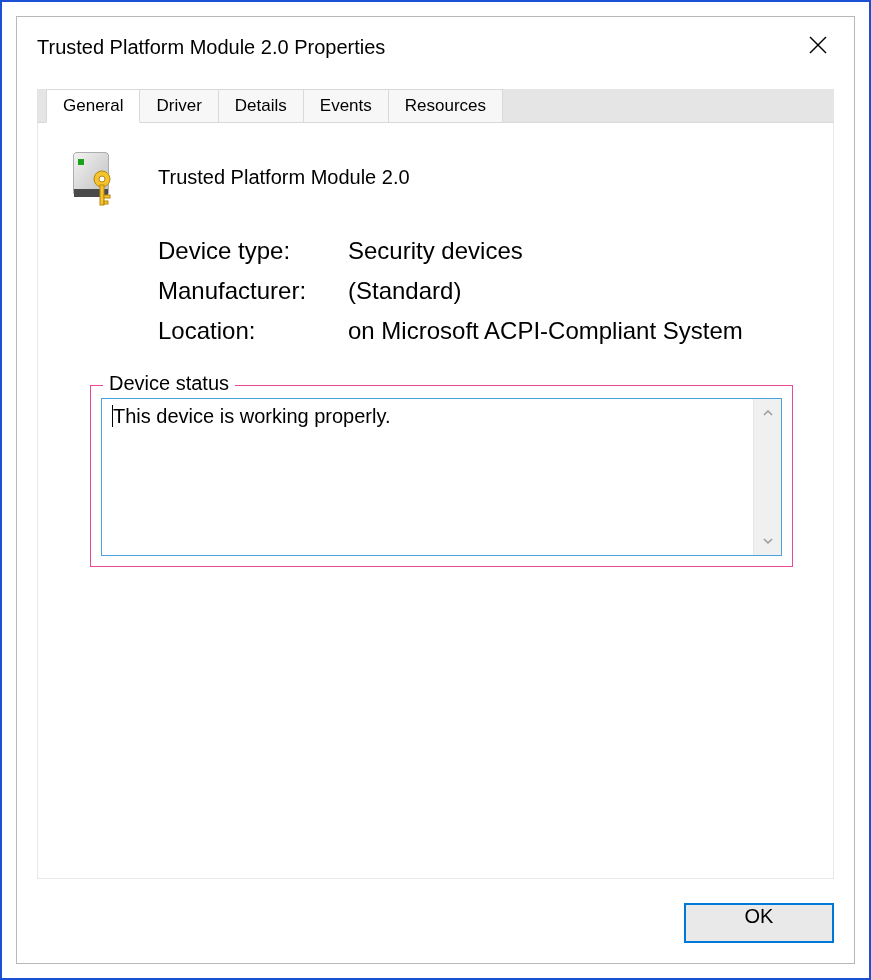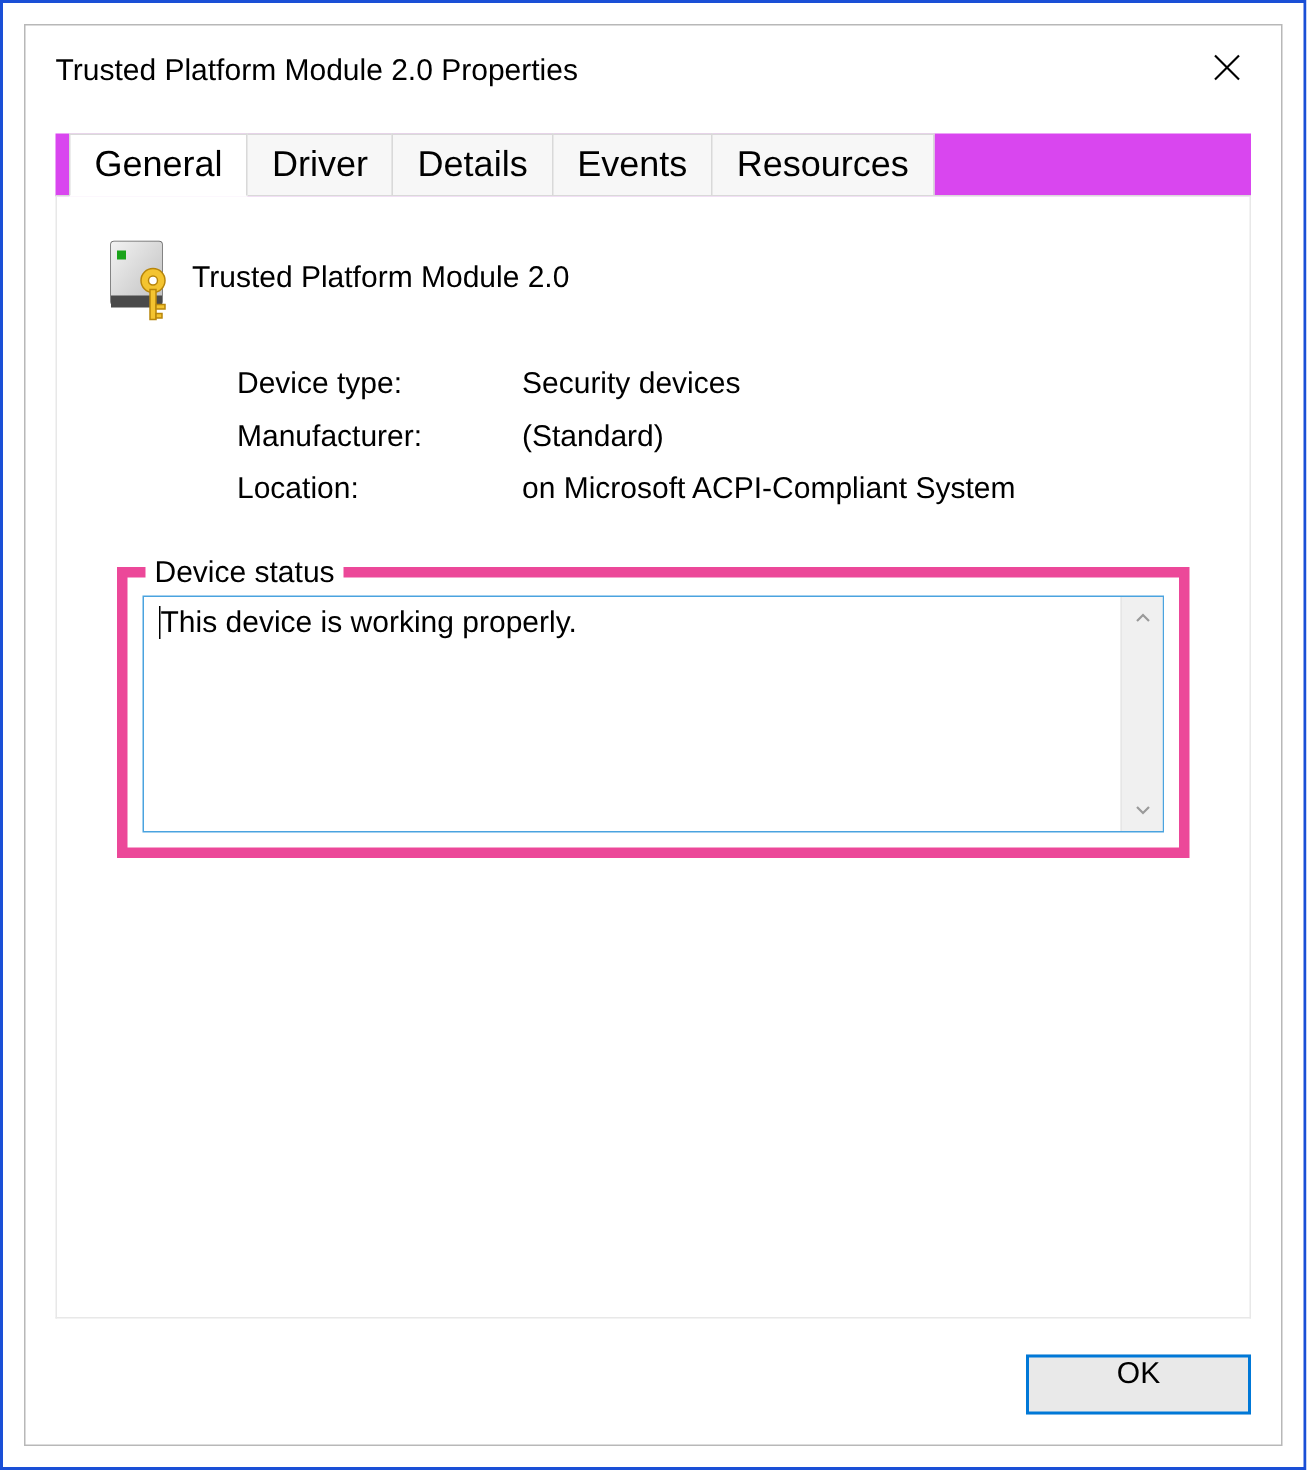--- a/index.html
+++ b/index.html
@@ -40,23 +40,23 @@
     cursor: default;
     margin-top: -4px;
   }
   .close-btn svg { width: 20px; height: 20px; }
   .close-btn svg line { stroke: #000; stroke-width: 1.4; }
 
   .tab-row {
     display: flex;
     margin: 24px 20px 0 20px;
     border-bottom: 1px solid #d9d9d9;
-    background: #d946ef;
+    background: #e5e5e5;
     padding-left: 10px;
-    font-size: 24px;
+    font-size: 17px;
     position: relative;
   }
   .tab {
     padding: 6px 16px;
     border: 1px solid #d9d9d9;
     border-bottom: none;
     margin-right: 0;
     margin-left: -1px;
     background: #f7f7f7;
     cursor: default;
@@ -78,37 +78,38 @@
     border: 1px solid #e8e8e8;
     border-top: none;
     background: #ffffff;
     padding: 24px 30px 24px 30px;
     position: relative;
   }
 
   .device-row {
     display: flex;
     align-items: center;
+    gap: 30px;
     margin-bottom: 30px;
   }
   .device-icon { width: 60px; height: 60px; position: relative; flex-shrink: 0; }
   .device-name { font-size: 20px; }
 
   .info-table {
     margin-left: 90px;
-    font-size: 20px;
+    font-size: 24px;
   }
   .info-table .row { display: flex; margin-bottom: 12px; }
   .info-table .label { width: 190px; }
   .info-table .value { flex: 1; }
 
   .fieldset {
     position: relative;
-    border: 7px solid #ec4899;
-    margin: 40px 10px 0 10px;
+    border: 1px solid #ec4899;
+    margin: 40px 10px 0 22px;
     padding: 0;
   }
   .fieldset-legend {
     position: absolute;
     top: -14px; left: 12px;
     background: #ffffff;
     padding: 0 6px;
     font-size: 20px;
   }
   .status-box {

